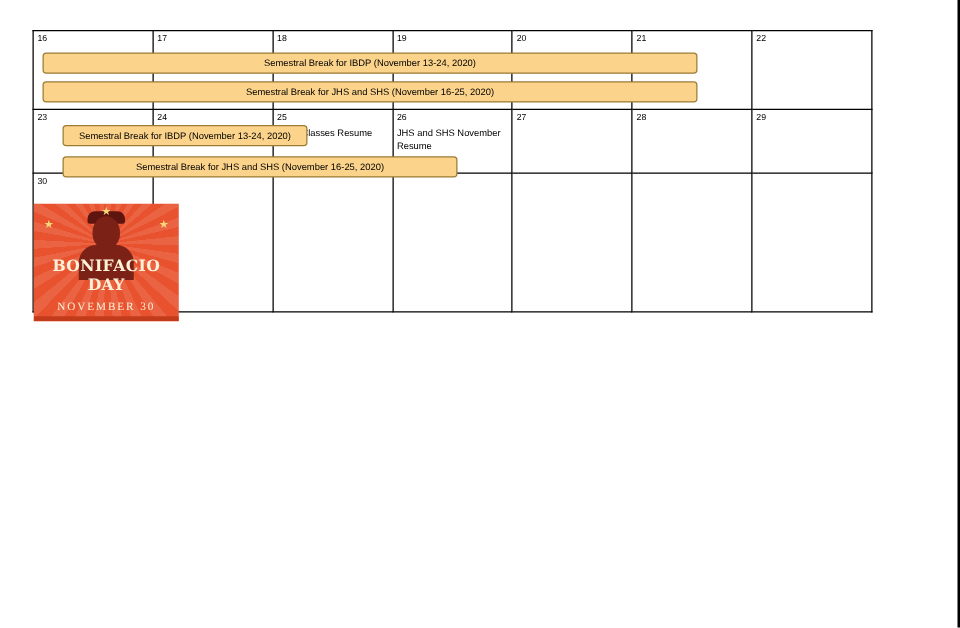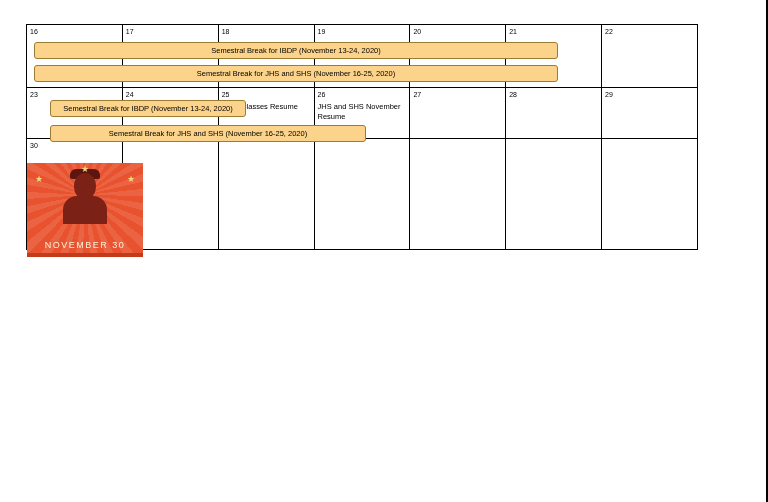--- a/index.html
+++ b/index.html
@@ -170,21 +170,21 @@
     font-size: 12.5px;
     letter-spacing: 0.3px;
     color: #fdf2d8;
   }
   .poster .subtitle {
     position: absolute;
     left: 0;
     right: 0;
     bottom: 7px;
     text-align: center;
-    font-family: Liberation Sans, sans-serif;
+    font-family: Liberation Serif, serif;
     font-size: 9px;
     letter-spacing: 1.5px;
     color: #fdf2d8;
   }
   .poster .band {
     position: absolute;
     left: 0; right: 0; bottom: 0;
     height: 4px;
     background: #c23c1c;
   }
@@ -273,17 +273,18 @@
   <div class="poster">
     <div class="rays"></div>
     <div class="figure">
       <div class="hat"></div>
       <div class="head"></div>
       <div class="body"></div>
     </div>
     <div class="star s1">★</div>
     <div class="star s2">★</div>
     <div class="star s3">★</div>
+    <div class="title">BONIFACIO DAY</div>
     <div class="subtitle">NOVEMBER 30</div>
     <div class="band"></div>
   </div>
 
 </div>
 
 </body></html>

